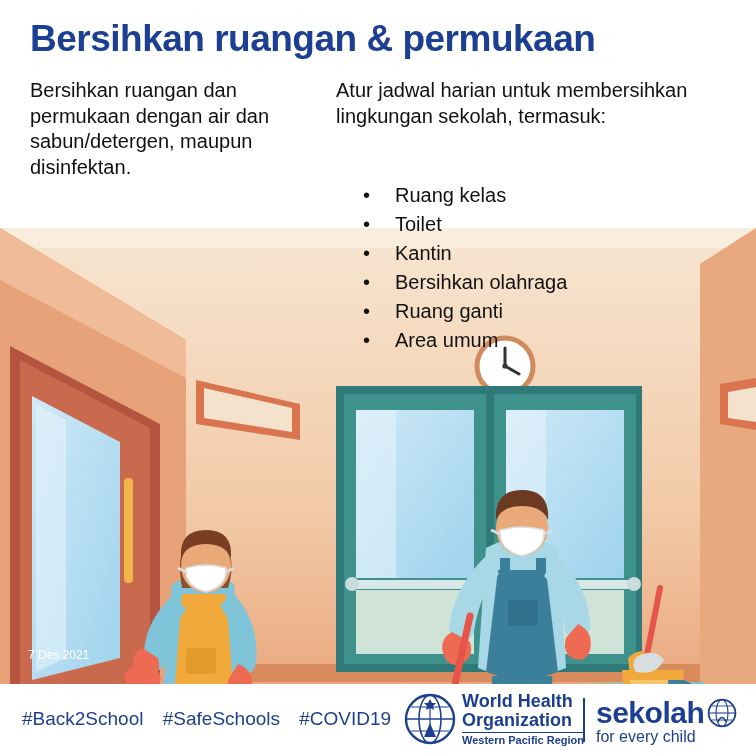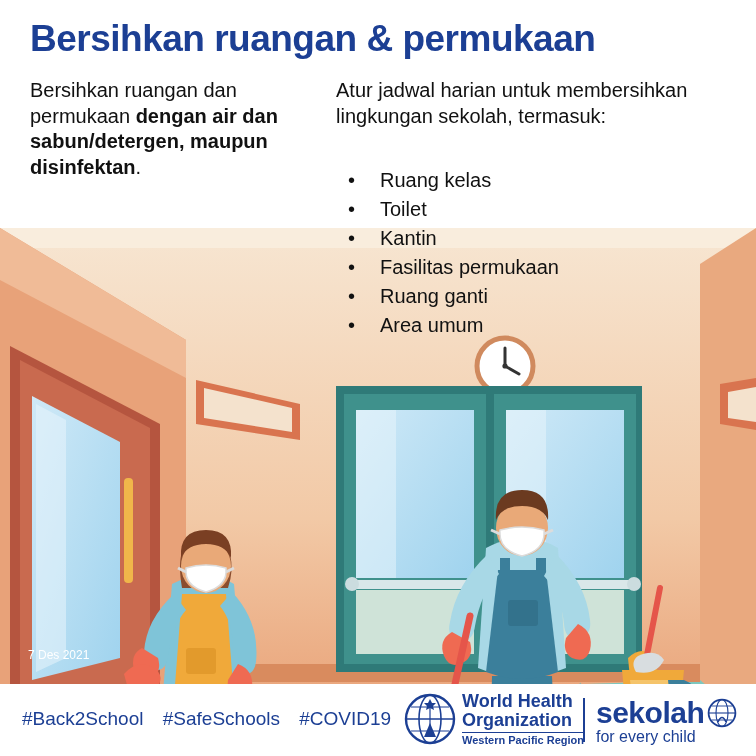--- a/index.html
+++ b/index.html
@@ -24,30 +24,30 @@
   .title{
     position:absolute;left:30px;top:18px;
     font-size:37px;font-weight:bold;color:#1c3f94;
     letter-spacing:-0.5px;
     white-space:nowrap;
   }
   .col-left{
     position:absolute;left:30px;top:78px;width:280px;
     font-size:20px;line-height:1.28;color:#111111;
   }
-  .col-left b{font-weight:bold;}
+  .col-left b{font-weight:normal;}
   .col-right{
     position:absolute;left:336px;top:78px;width:400px;
     font-size:20px;line-height:1.28;color:#111111;
   }
   .col-right b{font-weight:normal;}
   .bullets{
     position:absolute;left:336px;top:166px;width:400px;
     font-size:20px;line-height:1.45;color:#111111;
-    list-style:none;margin:0;padding:0;
+    list-style:none;margin:15px;padding:0;
   }
   .bullets li{position:relative;padding-left:44px;}
   .bullets li:before{
     content:"\2022";position:absolute;left:12px;top:0;font-size:20px;
   }
   
   .art{
     position:absolute;left:0;top:228px;width:756px;height:528px;
     overflow:hidden;
     background:#f3d9c2;
@@ -266,21 +266,21 @@
     </div>
 
     <div class="col-right">
       <b>Atur jadwal harian untuk membersihkan</b><span> lingkungan sekolah, termasuk:</span>
     </div>
 
     <ul class="bullets">
       <li>Ruang kelas</li>
       <li>Toilet</li>
       <li>Kantin</li>
-      <li>Fasilitas permukaan</li>
+      <li>Bersihkan olahraga</li>
       <li>Ruang ganti</li>
       <li>Area umum</li>
     </ul>
   </div>
 
   <div class="datestamp">7 Des 2021</div>
 
   <div class="footer">
     <div class="hashtags">
       <span>#Back2School</span>

